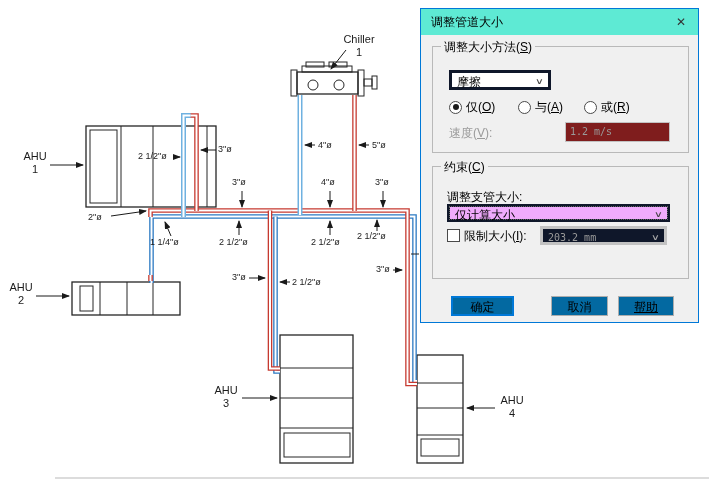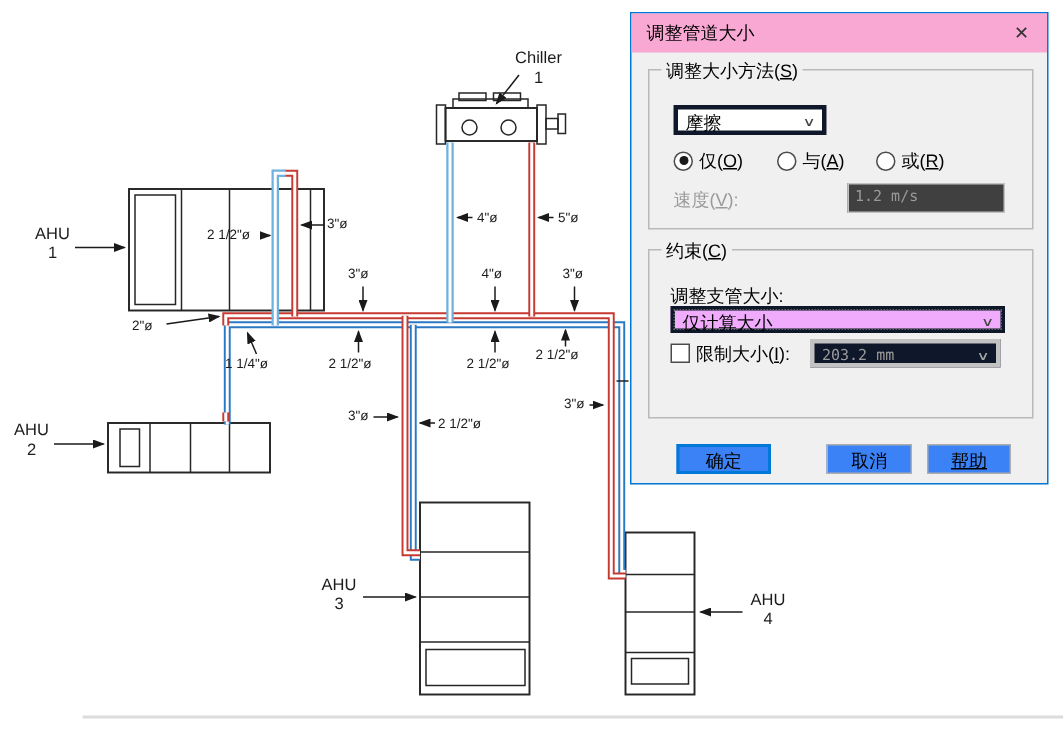--- a/index.html
+++ b/index.html
@@ -15,46 +15,46 @@
   .eqpthin{stroke:#262626;stroke-width:1;fill:none;}
   .po-b{stroke:#2b79c2;stroke-width:4.6;fill:none;}
   .po-lb{stroke:#6fb1e0;stroke-width:5;fill:none;}
   .po-r{stroke:#c63a31;stroke-width:4.6;fill:none;}
   .pi{stroke:#ffffff;stroke-width:2;fill:none;}
   .leader{stroke:#1a1a1a;stroke-width:1;fill:none;}
   .tick{stroke:#222;stroke-width:1;}
   
   .dialog{position:absolute;left:420px;top:8px;width:279px;height:315px;background:#f0f0f0;
           border:1px solid #0078d7;box-sizing:border-box;font-size:12px;color:#000;}
-  .titlebar{position:absolute;left:0;top:0;right:0;height:26px;background:#f9a8d4;}
+  .titlebar{position:absolute;left:0;top:0;right:0;height:26px;background:#5eead4;}
   .title{position:absolute;left:10px;top:0;line-height:26px;font-size:12px;color:#000;}
   .close{position:absolute;right:1px;top:1px;width:32px;height:24px;text-align:center;line-height:24px;
          font-size:12px;color:#333;cursor:pointer;}
   .group{position:absolute;border:1px solid #b9b9b9;box-sizing:border-box;}
   .group-label{position:absolute;top:-8px;left:8px;background:#f0f0f0;padding:0 3px;font-size:12px;}
   .g1{left:11px;top:37px;width:257px;height:107px;}
   .g2{left:11px;top:157px;width:257px;height:113px;}
   .combo{position:absolute;background:#fff;border:3px solid #0f172a;box-sizing:border-box;}
   .combo .val{position:absolute;left:5px;top:0;bottom:0;font-size:12px;line-height:18px;}
   .chev{position:absolute;right:4px;top:0;bottom:0;font-size:8px;line-height:18px;color:#444;
         transform:scaleX(1.5);transform-origin:right;}
   .field{position:absolute;background:#fff;border:1px solid #8a8a8a;box-sizing:border-box;
          font-family:"DejaVu Sans Mono",monospace;font-size:10px;padding-left:4px;color:#111;}
   .disabled{color:#9a9a9a !important;}
-  .field.disabled{background:#404040;border-color:#c2c2c2;}
+  .field.disabled{background:#7f1d1d;border-color:#c2c2c2;}
   .combo.disabled{background:#0f172a;border-color:#c2c2c2;}
   .combo.disabled .chev{color:#a9a9a9;}
   .radio{position:absolute;display:flex;align-items:center;height:16px;cursor:pointer;}
   .rd{width:13px;height:13px;border:1px solid #4a4a4a;border-radius:50%;background:#fff;
       box-sizing:border-box;position:relative;margin-right:4px;flex:none;}
   .radio.checked .rd:after{content:"";position:absolute;left:2.5px;top:2.5px;width:6px;height:6px;
       border-radius:50%;background:#1a1a1a;}
   .cb{position:absolute;width:13px;height:13px;border:1px solid #4a4a4a;background:#fff;box-sizing:border-box;}
   .lbl{position:absolute;font-size:12px;white-space:nowrap;}
-  .btn{position:absolute;height:20px;background:#3b82f6;border:1px solid #adadad;box-sizing:border-box;
+  .btn{position:absolute;height:20px;background:#0369a1;border:1px solid #adadad;box-sizing:border-box;
        text-align:center;line-height:18px;font-size:12px;cursor:pointer;}
   .btn.default{border:2px solid #0078d7;line-height:16px;}
   .combo.focus{background:#f0abfc;outline:1px dotted #666;outline-offset:-3px;}
   u{text-decoration:underline;}
 </style>
 </head>
 <body>
 
 <div class="stage">
 

